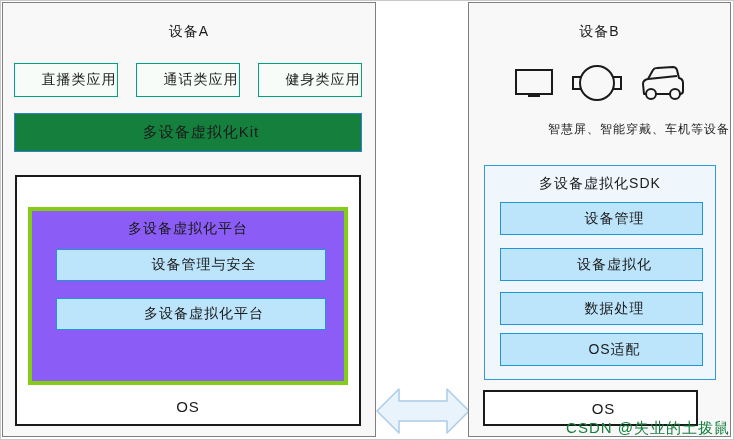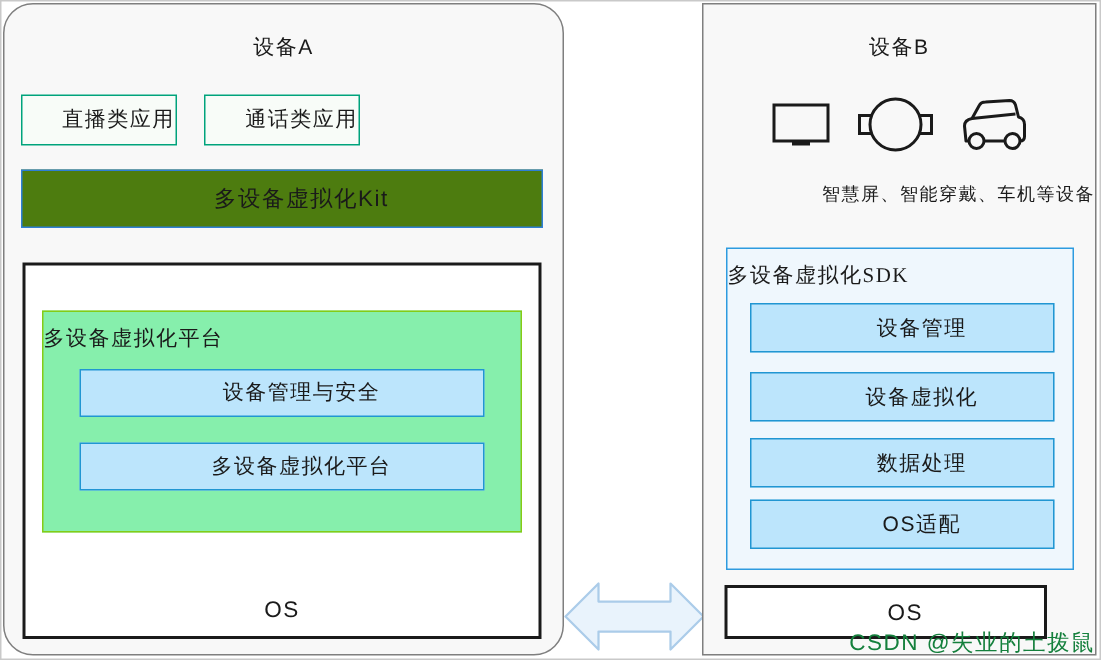--- a/index.html
+++ b/index.html
@@ -2,35 +2,35 @@
 <html><head>
 <meta charset="utf-8">
 <style>
   html,body{margin:0;padding:0;background:#ffffff;}
   body{width:734px;height:440px;overflow:hidden;
        font-family:"Liberation Sans","DejaVu Sans",sans-serif;color:#1a1a1a;}
   .stage{position:relative;width:734px;height:440px;background:#ffffff;
          box-shadow:inset 0 0 0 1px #c9c9c9;}
   .panel{position:absolute;top:2px;height:435px;background:#f8f8f8;
          border:1px solid #7f7f7f;box-sizing:border-box;}
-  .panel-a{left:2px;width:374px;border-radius:20px;}
+  .panel-a{left:2px;width:374px;}
   .panel-b{left:468px;width:263px;}
   .panel-title{position:absolute;top:20px;left:0;width:100%;text-align:center;
                font-size:14px;letter-spacing:1px;}
   .box{position:absolute;box-sizing:border-box;display:flex;align-items:center;
        justify-content:center;font-size:14px;letter-spacing:1px;padding-left:26px;}
   .app-box{top:60px;width:104px;height:34px;border:1px solid #00a37c;background:#f8fcf8;}
   .kit-box{left:11px;top:110px;width:348px;height:39px;border:1px solid #2e7fd6;
-           background:#4d7c0f;font-size:15px;}
+           background:#15803d;font-size:15px;}
   .black-box{position:absolute;left:12px;top:172px;width:346px;height:251px;
              border:2px solid #1a1a1a;background:#ffffff;box-sizing:border-box;}
-  .platform-box{position:absolute;left:11px;top:30px;width:320px;height:148px;
-                border:1px solid #84cc16;background:#86efac;box-sizing:border-box;}
-  .inner-title{position:absolute;top:9px;left:0;width:100%;text-align:left;
-               font-size:14px;letter-spacing:1px;font-family:Liberation Serif, serif;}
+  .platform-box{position:absolute;left:11px;top:30px;width:320px;height:178px;
+                border:4px solid #84cc16;background:#8b5cf6;box-sizing:border-box;}
+  .inner-title{position:absolute;top:9px;left:0;width:100%;text-align:center;
+               font-size:14px;letter-spacing:1px;}
   .module{border:1px solid #2196d2;background:#bce5fc;}
   .pf-module{left:24px;width:270px;height:32px;font-family:Liberation Mono, monospace;}
   .os-label{position:absolute;left:0;bottom:9px;width:100%;text-align:center;
             font-size:15px;letter-spacing:1px;}
   .icons-row{position:absolute;left:0;top:58px;width:100%;height:44px;
              display:flex;align-items:center;justify-content:center;gap:17px;}
   .caption{position:absolute;top:118px;left:0;width:100%;text-align:right;
            font-size:12px;letter-spacing:1px;}
   .sdk-box{position:absolute;left:15px;top:162px;width:232px;height:215px;
            border:1px solid #2e9bdf;background:#eff7fd;box-sizing:border-box;}
@@ -45,20 +45,21 @@
 </head>
 <body>
 
 <div class="stage">
 
   <div class="panel panel-a">
     <div class="panel-title">设备A</div>
 
     <div class="box app-box" style="left:11px">直播类应用</div>
     <div class="box app-box" style="left:133px">通话类应用</div>
+    <div class="box app-box" style="left:255px">健身类应用</div>
 
     <div class="box kit-box">多设备虚拟化Kit</div>
 
     <div class="black-box">
       <div class="platform-box">
         <div class="inner-title">多设备虚拟化平台</div>
         <div class="box module pf-module" style="top:38px">设备管理与安全</div>
         <div class="box module pf-module" style="top:87px">多设备虚拟化平台</div>
       </div>
       <div class="os-label">OS</div>

